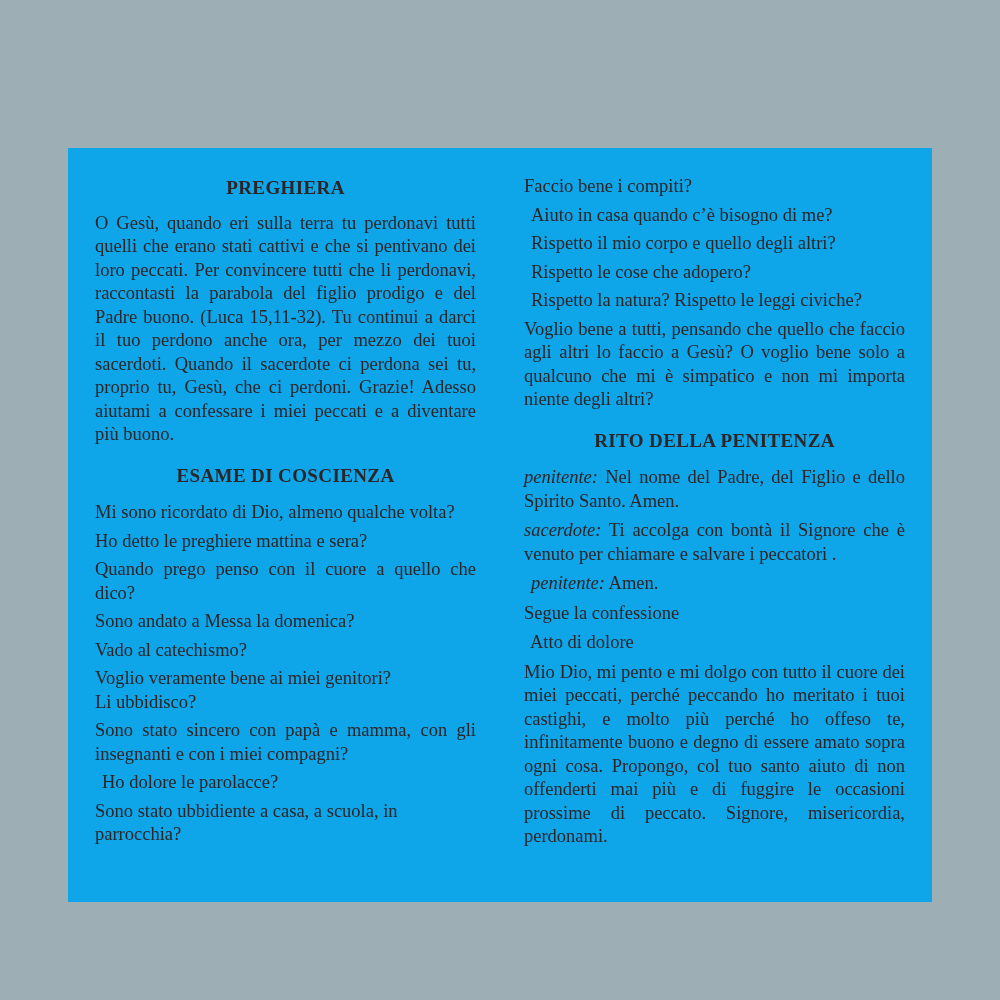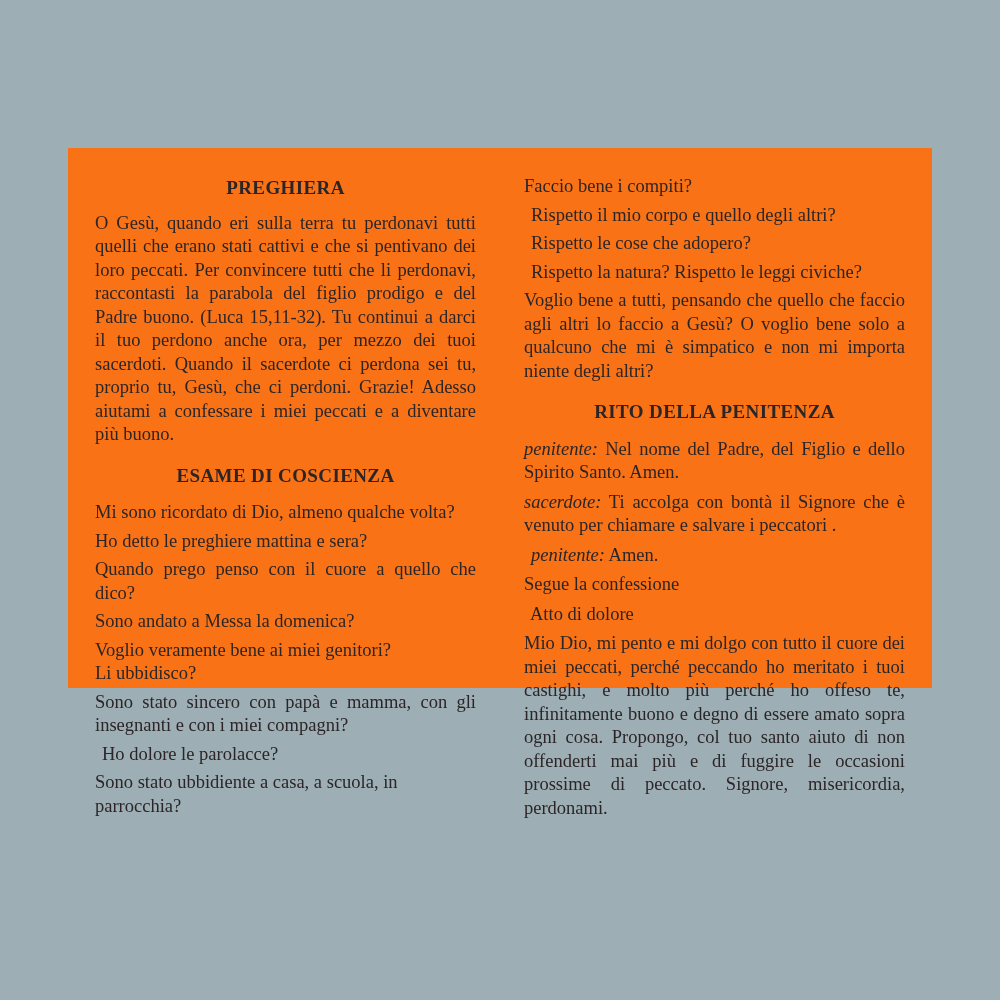--- a/index.html
+++ b/index.html
@@ -11,22 +11,22 @@
   }
   body {
     background: #9dafb4;
     font-family: "Liberation Serif", "DejaVu Serif", serif;
   }
   .paper {
     position: absolute;
     left: 68px;
     top: 148px;
     width: 864px;
-    height: 540px;
-    background: #f97316;
+    height: 754px;
+    background: #0ea5e9;
     box-sizing: border-box;
     padding: 21px 27px 24px 27px;
     color: #2b2527;
   }
   .columns {
     display: flex;
     gap: 48px;
     height: 100%;
   }
   .col {
@@ -87,30 +87,32 @@
     <div class="col left-col">
       <h1 class="sect-heading top">PREGHIERA</h1>
       <p class="para">O Gesù, quando eri sulla terra tu perdonavi tutti quelli che erano stati cattivi e che si pentivano dei loro peccati. Per convincere tutti che li perdonavi, raccontasti la parabola del figlio prodigo e del Padre buono. (Luca 15,11-32). Tu continui a darci il tuo perdono anche ora, per mezzo dei tuoi sacerdoti. Quando il sacerdote ci perdona sei tu, proprio tu, Gesù, che ci perdoni. Grazie! Adesso aiutami a confessare i miei peccati e a diventare più buono.</p>
 
       <h2 class="sect-heading mid">ESAME DI COSCIENZA</h2>
 
       <p class="q">Mi sono ricordato di Dio, almeno qualche volta?</p>
       <p class="q">Ho detto le preghiere mattina e sera?</p>
       <p class="q justify">Quando prego penso con il cuore a quello che dico?</p>
       <p class="q">Sono andato a Messa la domenica?</p>
+      <p class="q">Vado al catechismo?</p>
       <p class="q preline">Voglio veramente bene ai miei genitori?
 Li ubbidisco?</p>
       <p class="q justify">Sono stato sincero con papà e mamma, con gli insegnanti e con i miei compagni?</p>
       <p class="q indent">Ho dolore le parolacce?</p>
       <p class="q preline">Sono stato ubbidiente a casa, a scuola, in
 parrocchia?</p>
     </div>
 
     <div class="col right-col">
       <p class="q first-q">Faccio bene i compiti?</p>
+      <p class="q indent">Aiuto in casa quando c’è bisogno di me?</p>
       <p class="q indent">Rispetto il mio corpo e quello degli altri?</p>
       <p class="q indent">Rispetto le cose che adopero?</p>
       <p class="q indent">Rispetto la natura? Rispetto le leggi civiche?</p>
       <p class="q justify">Voglio bene a tutti, pensando che quello che faccio agli altri lo faccio a Gesù? O voglio bene solo a qualcuno che mi è simpatico e non mi importa niente degli altri?</p>
 
       <h2 class="sect-heading mid">RITO DELLA PENITENZA</h2>
 
       <p class="dialogue"><em>penitente:</em> <span>Nel nome del Padre, del Figlio e dello Spirito Santo. Amen.</span></p>
 
       <p class="dialogue"><em>sacerdote:</em> <span>Ti accolga con bontà il Signore che è venuto per chiamare e salvare i peccatori .</span></p>

